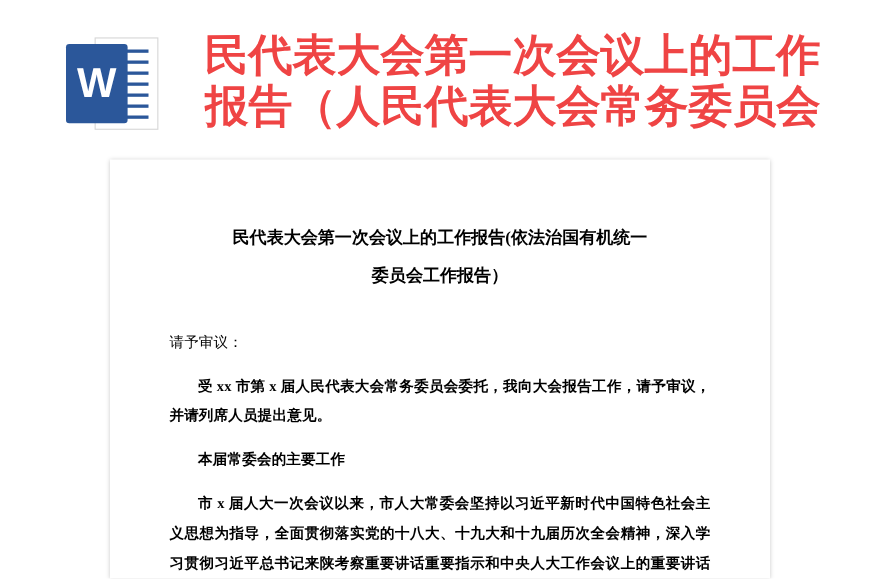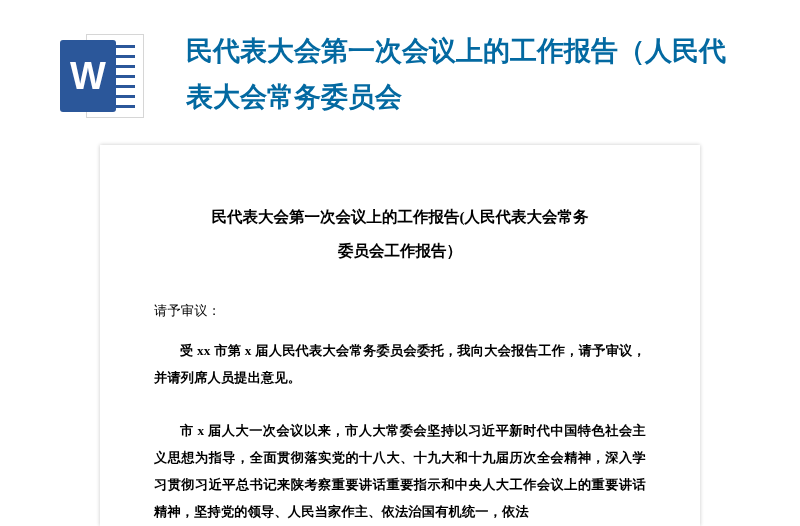--- a/index.html
+++ b/index.html
@@ -85,23 +85,23 @@
     text-align: center;
   }
 
   .header-title {
     position: absolute;
     left: 186px;
     top: 28px;
     width: 560px;
     font-family: "Liberation Serif", serif;
     font-weight: bold;
-    font-size: 27px;
+    font-size: 40px;
     line-height: 46px;
-    color: #0369a1;
+    color: #ef4444;
     letter-spacing: 0px;
     white-space: pre-wrap;
     overflow: hidden;
     max-height: 98px;
   }
 
   
   .doc-sheet {
     position: absolute;
     left: 100px;
@@ -163,25 +163,26 @@
         </div>
         <div class="blue"></div>
         <div class="w">W</div>
       </div>
     </div>
     <div class="header-title">民代表大会第一次会议上的工作报告（人民代表大会常务委员会</div>
   </div>
 
   <div class="doc-sheet">
     <div class="doc-inner">
-      <div class="doc-title">民代表大会第一次会议上的工作报告(人民代表大会常务</div>
+      <div class="doc-title">民代表大会第一次会议上的工作报告(依法治国有机统一</div>
       <div class="doc-title">委员会工作报告）</div>
       <div class="doc-gap"></div>
       <p class="doc-p">请予审议：</p>
       <div class="spacer-sm"></div>
       <p class="doc-p indent">受 xx 市第 x 届人民代表大会常务委员会委托，我向大会报告工作，请予审议，并请列席人员提出意见。</p>
       <div class="spacer-sm"></div>
+      <p class="doc-p indent">本届常委会的主要工作</p>
       <div class="spacer-sm"></div>
       <p class="doc-p indent">市 x 届人大一次会议以来，市人大常委会坚持以习近平新时代中国特色社会主义思想为指导，全面贯彻落实党的十八大、十九大和十九届历次全会精神，深入学习贯彻习近平总书记来陕考察重要讲话重要指示和中央人大工作会议上的重要讲话精神，坚持党的领导、人民当家作主、依法治国有机统一，依法</p>
     </div>
   </div>
 
 </div>
 
 </body></html>

